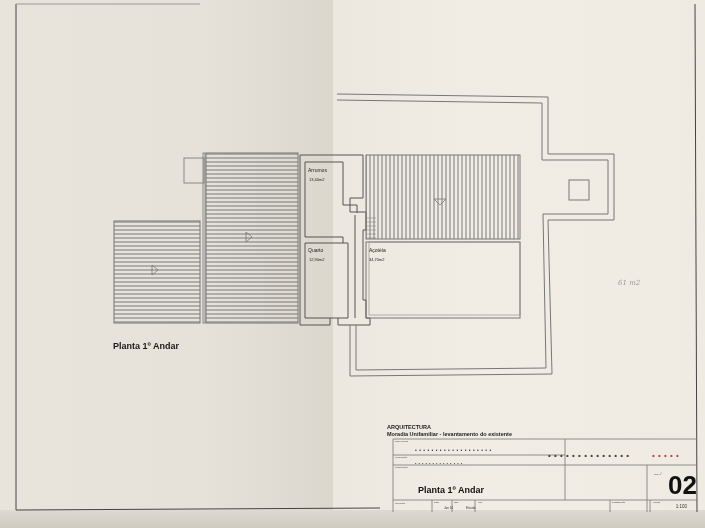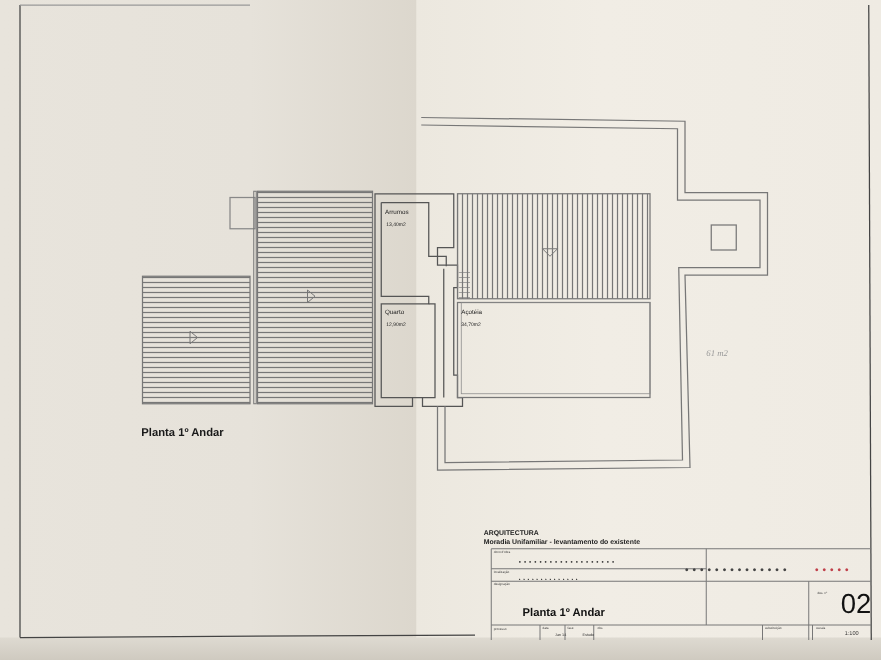--- a/index.html
+++ b/index.html
@@ -25,21 +25,21 @@
     .room-name { font-size:5px; }
     .room-area { font-size:4px; }
     .plan-title { font-size:9px; font-weight:bold; color:#1a1a1a; }
     .handnote { font-size:7px; color:#9a9a9a; font-family:"DejaVu Serif", serif; font-style:italic; }
     .tb { position:absolute; left:380px; top:418px; width:321px; height:95px; }
     .tb-head1 { position:absolute; left:7px; top:6px; font-size:5.5px; font-weight:bold; color:#222; }
     .tb-head2 { position:absolute; left:7px; top:13px; font-size:5.5px; font-weight:bold; color:#222; }
     .tb-small { position:absolute; font-size:2.5px; color:#444; }
     .tb-redacted { position:absolute; font-size:5px; color:#333; letter-spacing:0.5px; }
     .tb-title { position:absolute; left:18px; top:44px; font-size:9px; font-weight:bold; color:#111; }
-    .tb-num { position:absolute; right:4px; top:35px; font-size:22px; font-weight:normal; color:#111; }
+    .tb-num { position:absolute; right:4px; top:35px; font-size:26px; font-weight:bold; color:#111; }
     .tb-scale { position:absolute; right:12px; top:63px; font-size:4.5px; color:#333; }
     .tb-cell-val { position:absolute; font-size:3px; color:#333; }
     .redbit { color:#c0404a; }
   </style>
 </head>
 <body>
 
 <div class="sheet-left"></div>
 <div class="sheet-right"></div>
 <div class="bottom-edge"></div>
@@ -124,21 +124,21 @@
 </svg>
 
 <div class="lbl room-name" style="left:308px;top:167px;">Arrumos</div>
 <div class="lbl room-area" style="left:309px;top:177px;">13,40m2</div>
 <div class="lbl room-name" style="left:308px;top:247px;">Quarto</div>
 <div class="lbl room-area" style="left:309px;top:257px;">12,90m2</div>
 <div class="lbl room-name" style="left:369px;top:247px;">Açotéia</div>
 <div class="lbl room-area" style="left:369px;top:257px;">34,70m2</div>
 
 <div class="lbl plan-title" style="left:113px;top:341px;">Planta 1º Andar</div>
-<div class="lbl handnote" style="left:565px;top:279px;font-family:Liberation Serif, serif;">61 m2</div>
+<div class="lbl handnote" style="left:618px;top:279px;">61 m2</div>
 
 <div class="tb">
   <div class="tb-head1">ARQUITECTURA</div>
   <div class="tb-head2">Moradia Unifamiliar - levantamento do existente</div>
 
   <div class="tb-small" style="left:15px;top:22px;">dono d'obra</div>
   <div class="tb-redacted" style="left:35px;top:29px;">• • • • • • • • • • • • • • • • • • •</div>
 
   <div class="tb-small" style="left:15px;top:38px;">localização</div>
   <div class="tb-redacted" style="left:35px;top:43px;font-size:4px;">• • • • • • • • • • • • • •</div>

